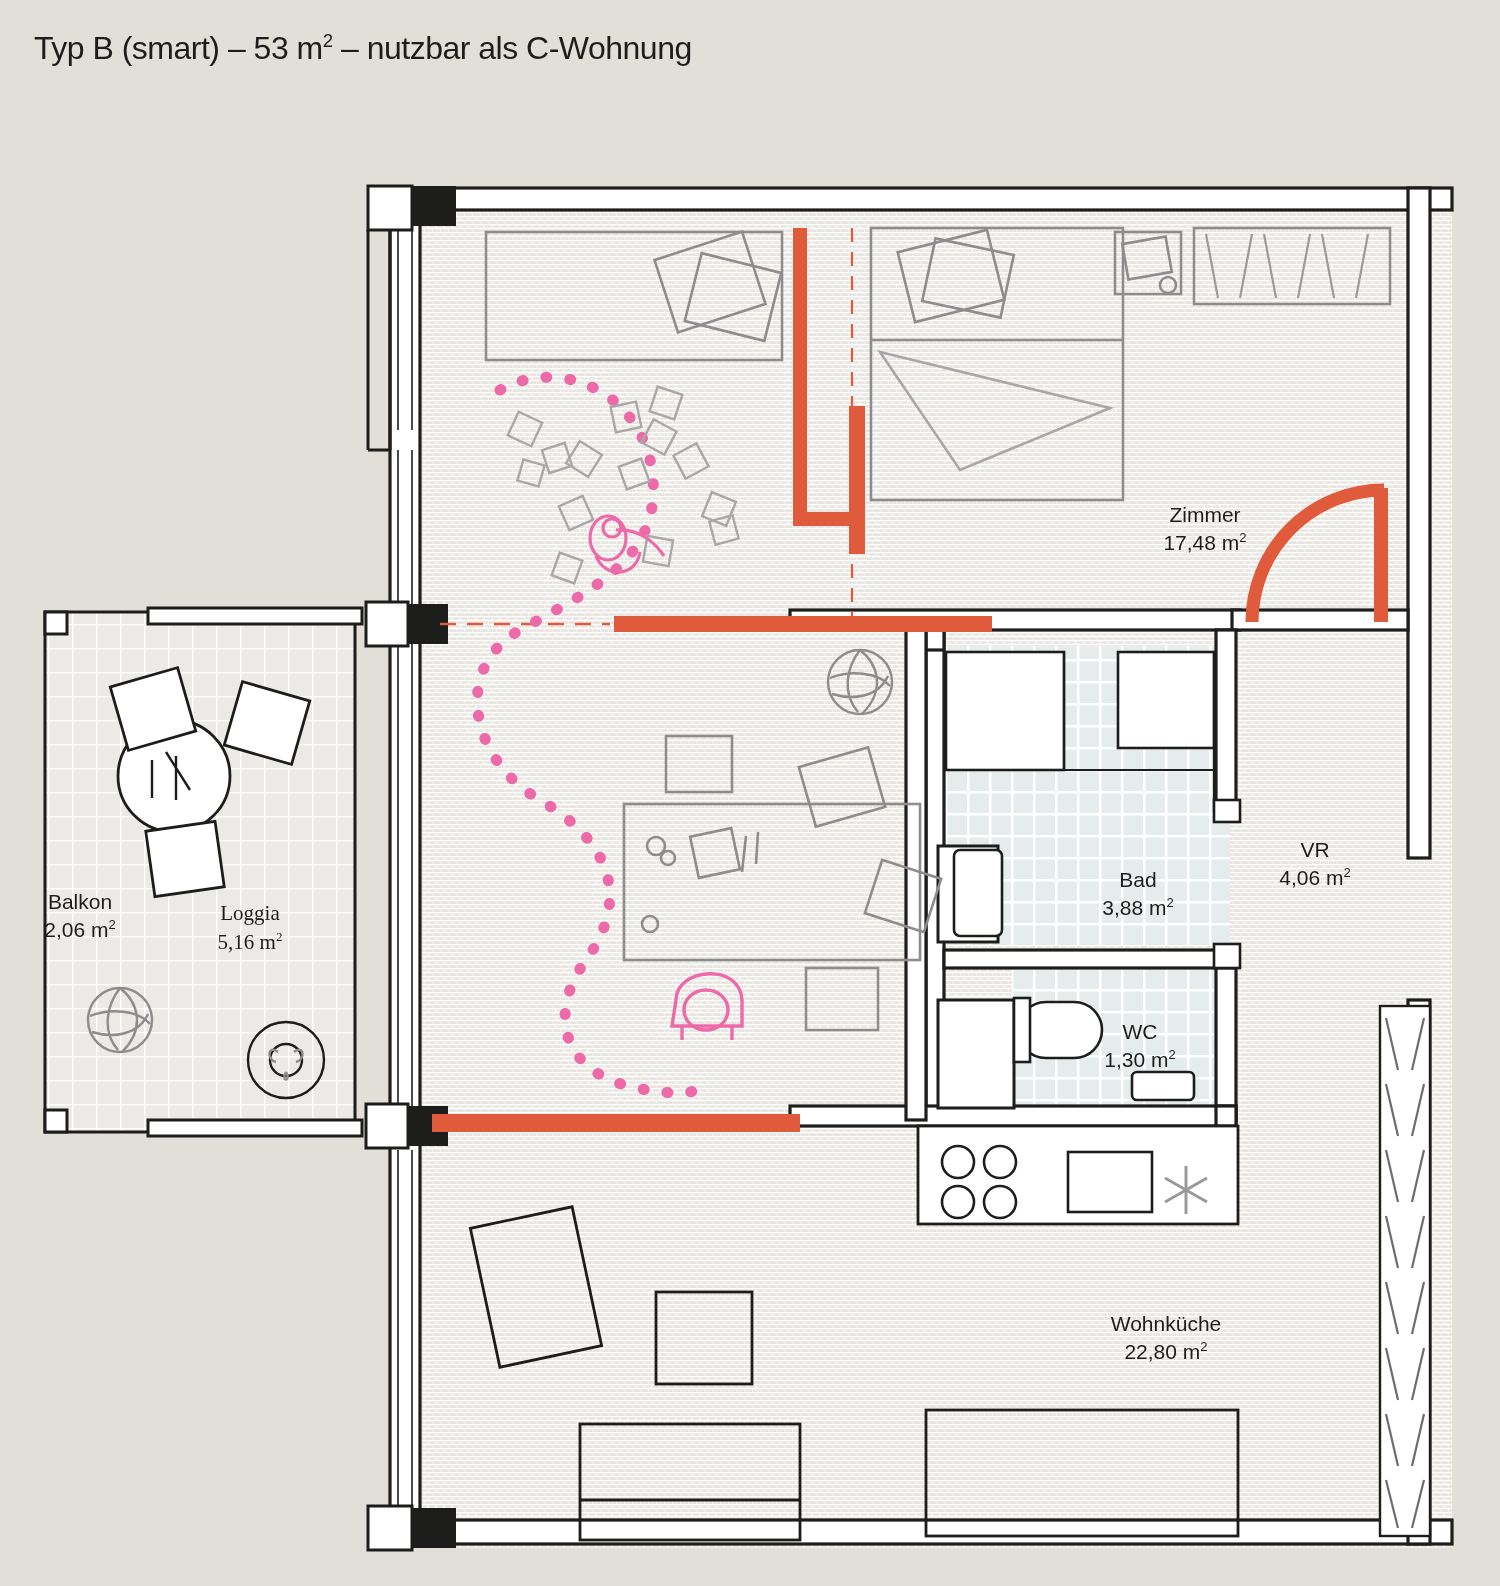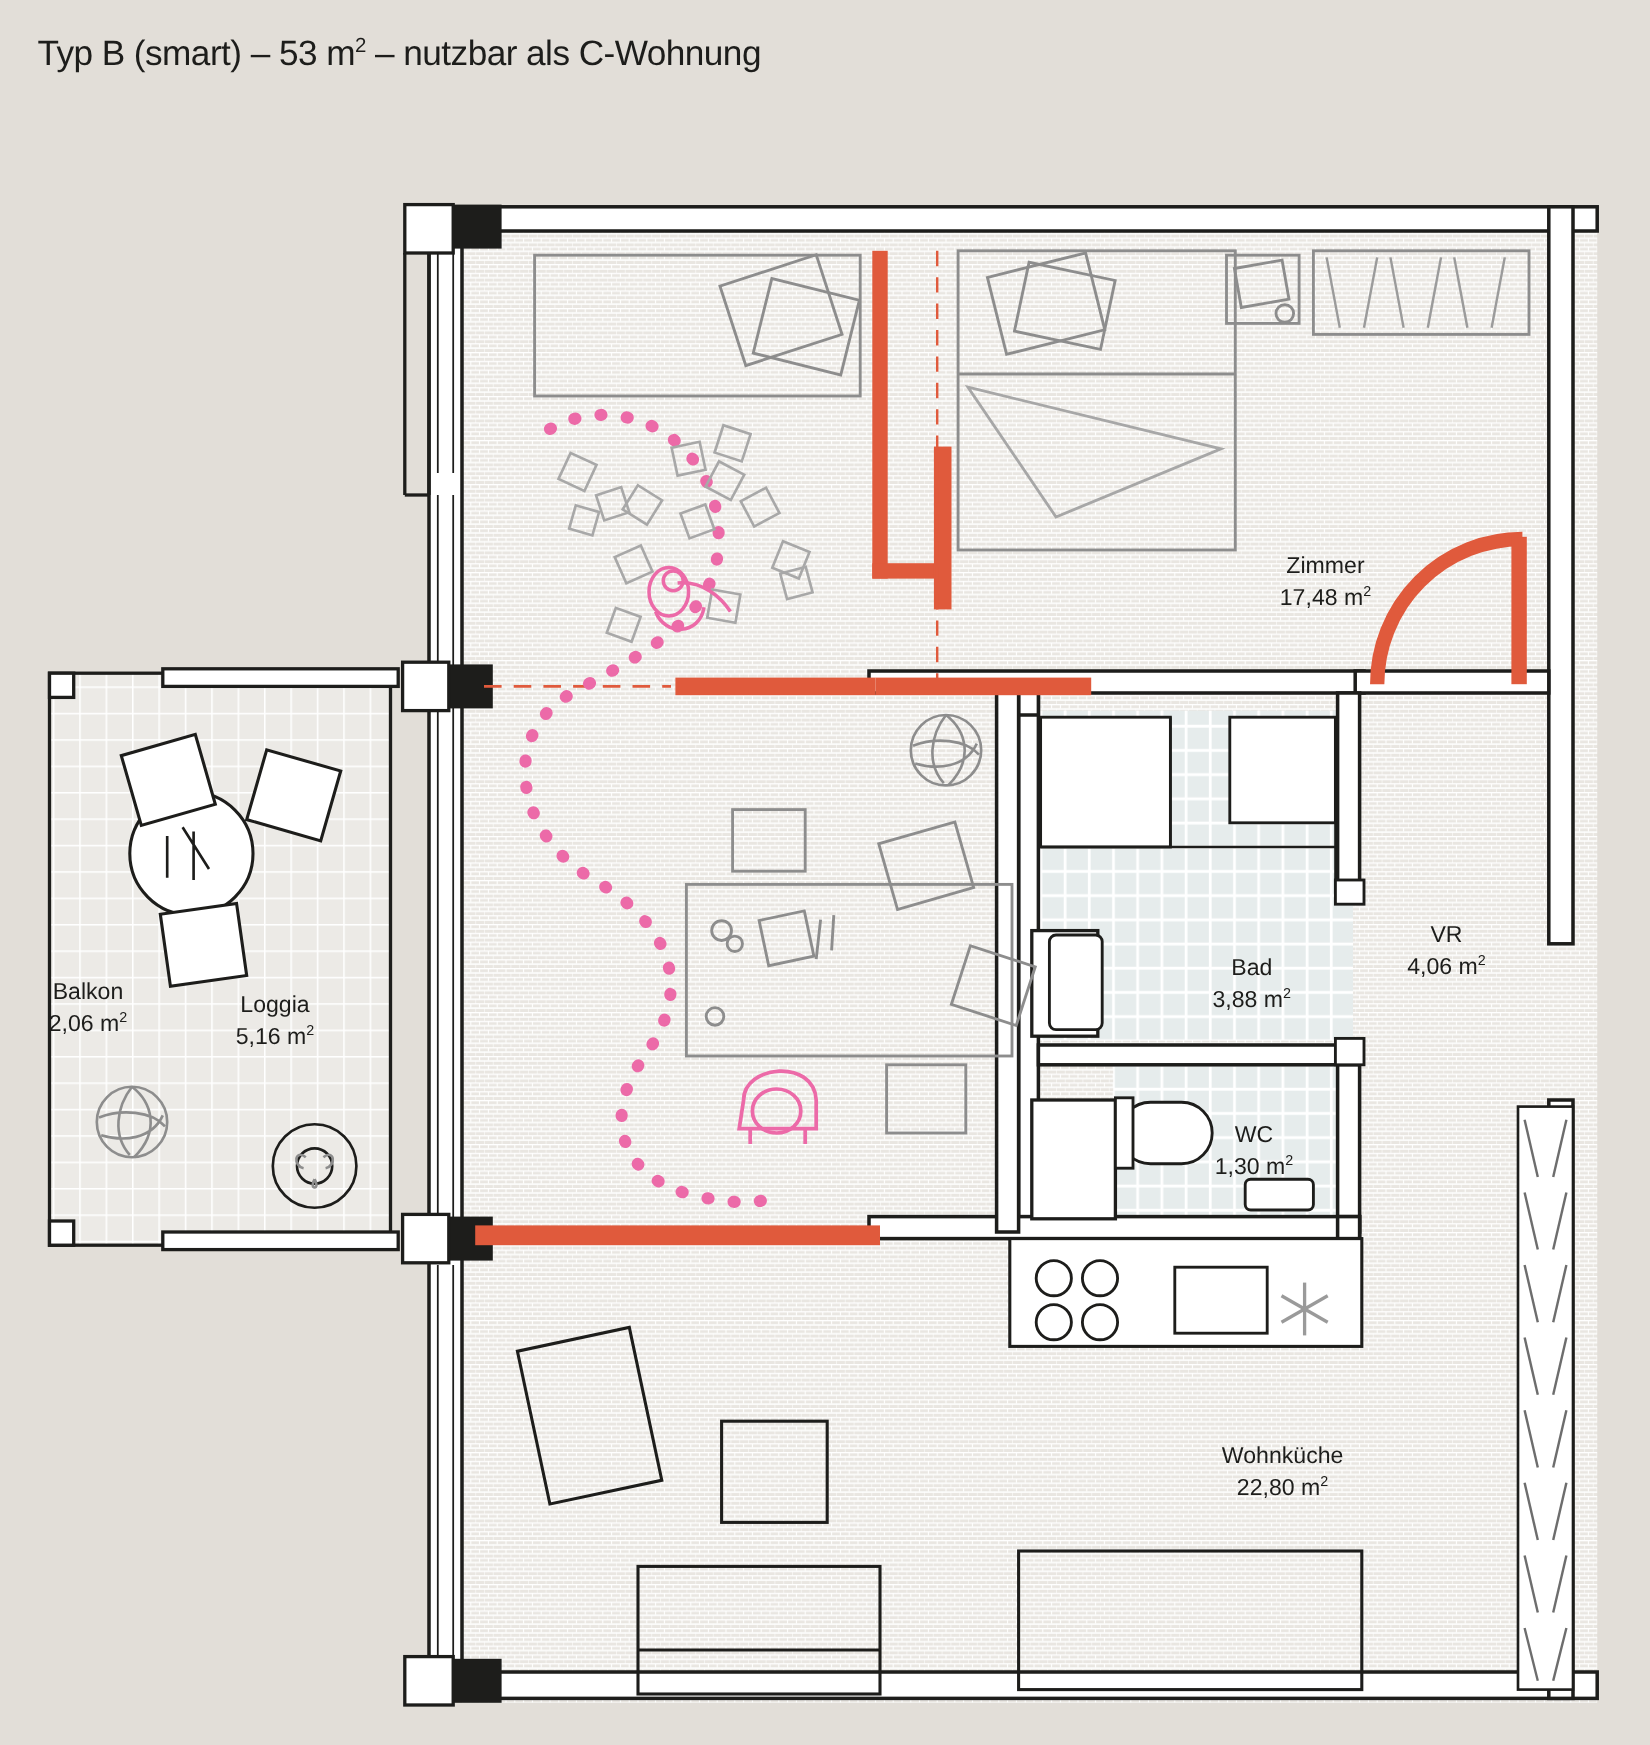--- a/index.html
+++ b/index.html
@@ -359,21 +359,21 @@
     <path d="M278 1052 C 268 1044, 266 1060, 276 1062 M294 1052 C 304 1044, 306 1060, 296 1062
              M286 1072 C 280 1082, 292 1082, 286 1072"></path>
   </g>
 </svg>
 
 <div class="room-label" style="left:20px; top:888px; width:120px;">
   <span>Balkon</span>
   <span class="area"><span>2,06 m</span><sup>2</sup></span>
 </div>
 
-<div class="room-label" style="left:190px; top:900px; width:120px;">
+<div class="room-label" style="left:190px; top:900px; width:120px;font-family:Liberation Serif, serif;">
   <span>Loggia</span>
   <span class="area"><span>5,16 m</span><sup>2</sup></span>
 </div>
 
 <div class="room-label" style="left:1130px; top:477px; width:150px;margin-top:24px;">
   <span>Zimmer</span>
   <span class="area"><span>17,48 m</span><sup>2</sup></span>
 </div>
 
 <div class="room-label" style="left:1078px; top:866px; width:120px;">

